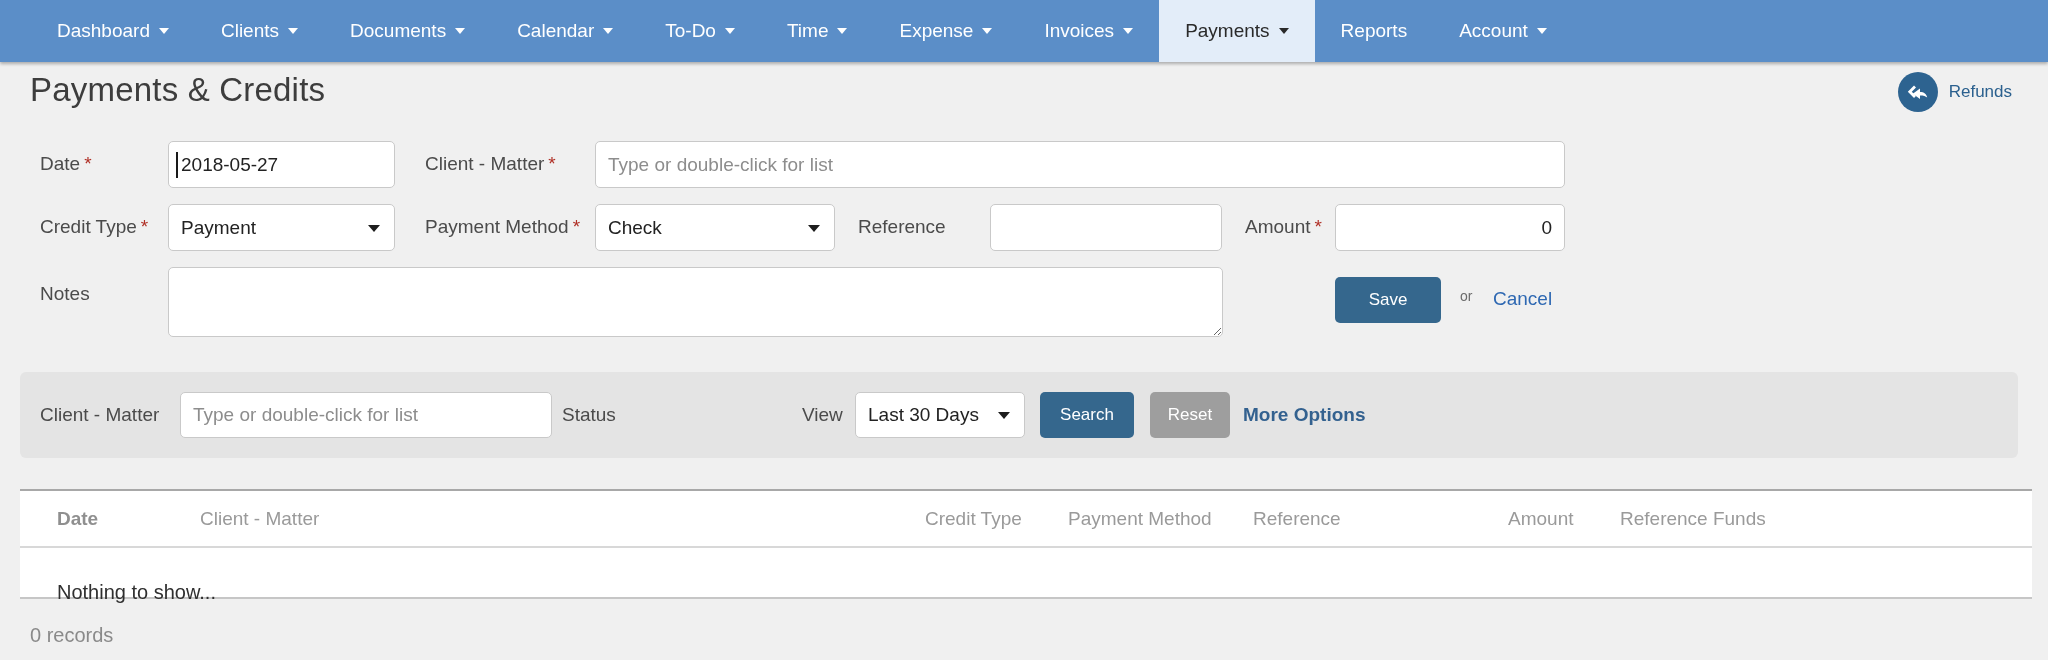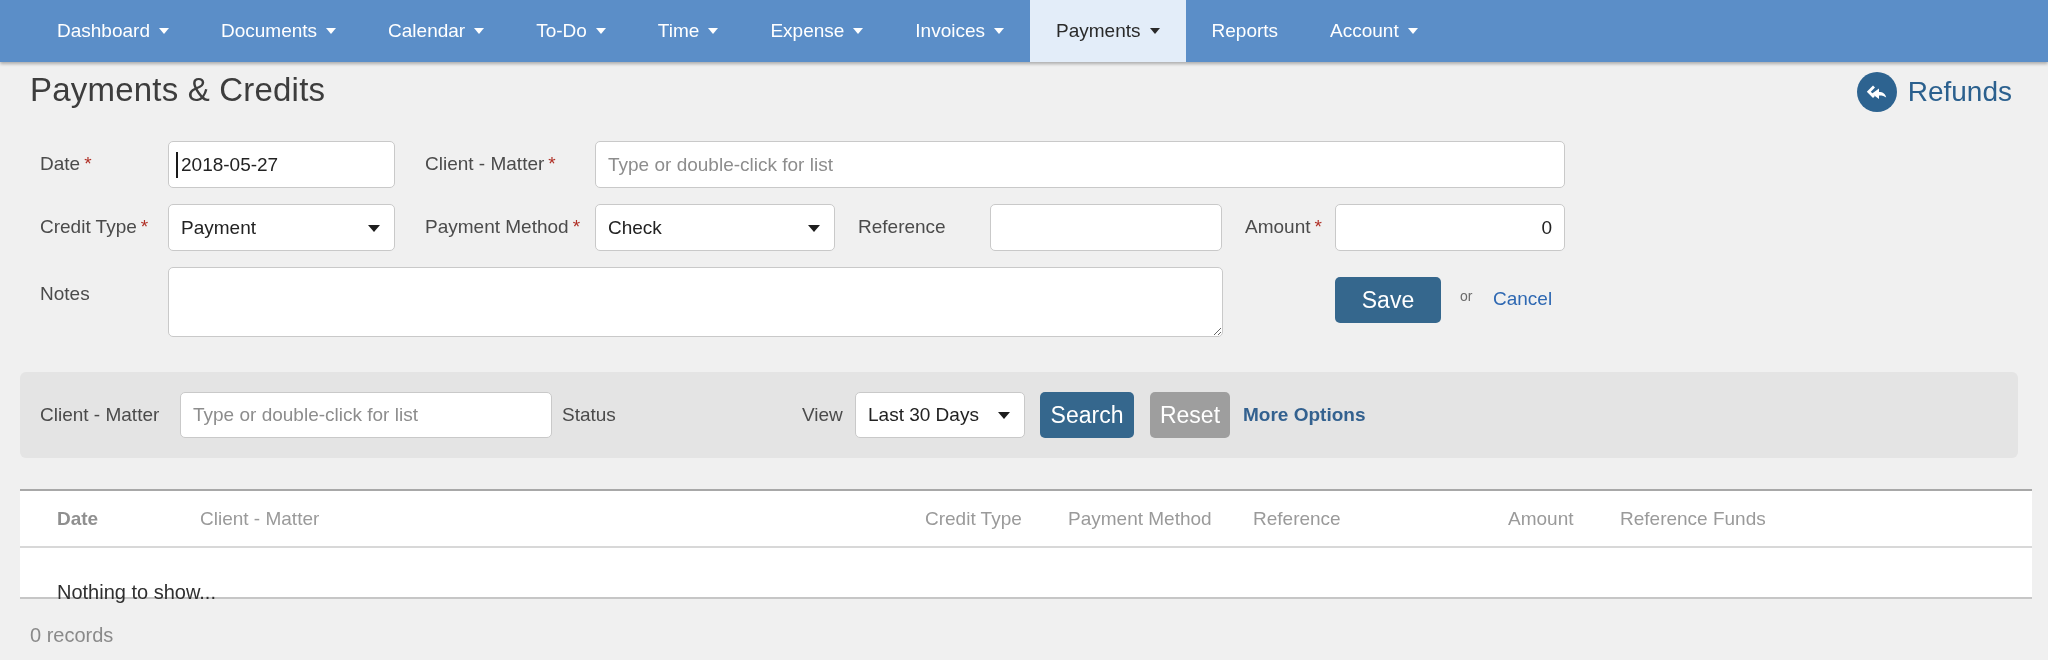--- a/index.html
+++ b/index.html
@@ -69,21 +69,21 @@
   }
   .refunds-circle {
     width: 40px; height: 40px;
     border-radius: 50%;
     background: #2d6390;
     display: flex;
     align-items: center;
     justify-content: center;
   }
   .refunds-label {
-    font-size: 28px;
+    font-size: 17px;
     color: #2b608e;
   }
 
   
   .lbl {
     position: absolute;
     font-size: 19px;
     color: #4b4b4b;
     white-space: nowrap;
   }
@@ -124,21 +124,21 @@
     font-family: "Liberation Sans", sans-serif;
     padding: 8px 12px;
     resize: both;
     color: #222222;
   }
   .btn {
     position: absolute;
     height: 46px;
     border: none;
     border-radius: 5px;
-    font-size: 23px;
+    font-size: 17px;
     color: #ffffff;
     font-family: "Liberation Sans", sans-serif;
     cursor: pointer;
   }
   .btn-primary { background: #35678d; }
   .btn-gray { background: #9e9e9e; }
   .or-text {
     position: absolute;
     font-size: 14px;
     color: #6b6b6b;
@@ -214,20 +214,24 @@
   }
 </style>
 </head>
 <body>
 
 <div id="page">
 
   <div class="navbar">
     <div class="nav-item">
       <span>Dashboard</span>
+      <span class="nav-caret"></span>
+    </div>
+    <div class="nav-item">
+      <span>Clients</span>
       <span class="nav-caret"></span>
     </div>
     <div class="nav-item">
       <span>Documents</span>
       <span class="nav-caret"></span>
     </div>
     <div class="nav-item">
       <span>Calendar</span>
       <span class="nav-caret"></span>
     </div>

